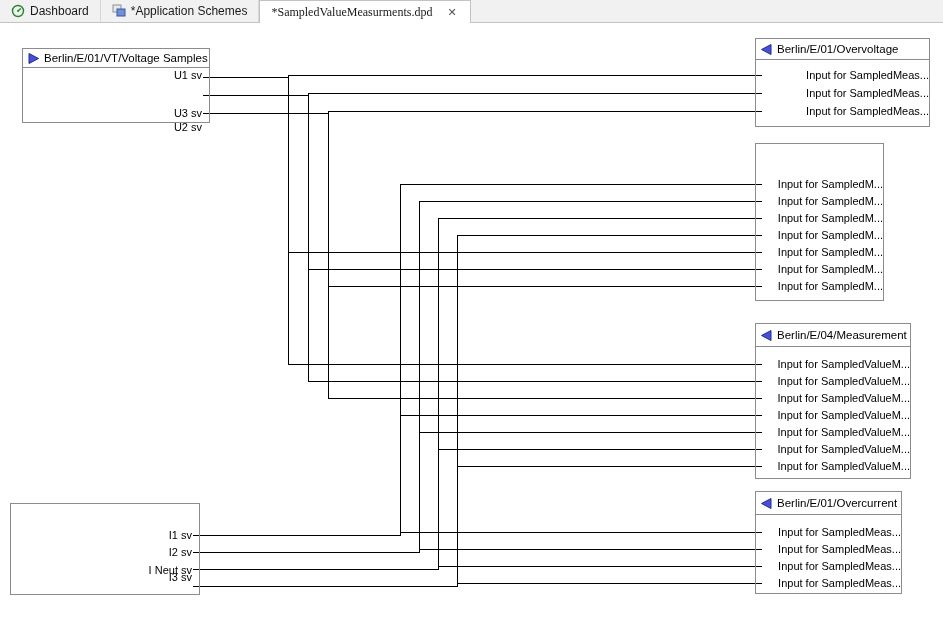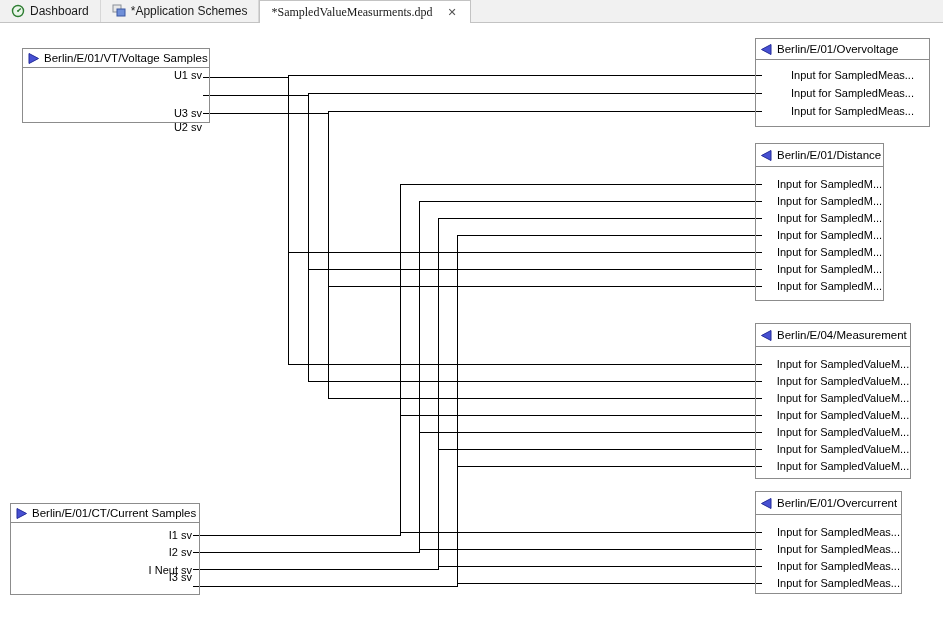--- a/index.html
+++ b/index.html
@@ -59,21 +59,21 @@
     overflow: hidden;
   }
   .barrow { display: inline-flex; width: 13px; height: 13px; flex: 0 0 13px; }
   .barrow svg { width: 13px; height: 13px; }
   .btitle { font-size: 11.5px; color: #000; white-space: nowrap; overflow: hidden; }
   .pin {
     position: absolute; left: 0; right: 0; height: 18px; line-height: 18px;
     font-size: 11px; color: #000; white-space: nowrap; overflow: hidden;
   }
   .pin.source { text-align: right; padding-right: 7px; }
-  .pin.target { text-align: center;  padding-left: 7px; margin-left: 13px; }
+  .pin.target { text-align: right;  padding-left: 7px; margin-left: 13px; }
   .stub { position: absolute; width: 6px; height: 1px; background: #000; }
 </style>
 </head>
 <body>
 
 <div id="frame">
   <div id="canvas">
     <svg id="wires" xmlns="http://www.w3.org/2000/svg">
         <polyline points="210,77 288,77 288,75 755,75"></polyline>
         <polyline points="210,77 288,77 288,252 755,252"></polyline>
@@ -108,28 +108,20 @@
             <span class="btitle">Berlin/E/01/VT/Voltage Samples</span>
           </div>
           <div class="pin source" style="top: 17px;"><span class="pinlabel">U1 sv</span></div>
           <div class="stub" style="top: 28px; right: 0px;"></div>
           <div class="pin source" style="top: 37px; margin-top: 32px;"><span class="pinlabel">U2 sv</span></div>
           <div class="stub" style="top: 46px; right: 0px;"></div>
           <div class="pin source" style="top: 55px; text-align: right;"><span class="pinlabel">U3 sv</span></div>
           <div class="stub" style="top: 64px; right: 0px;"></div>
         </div>
         <div class="block" style="left: 10px; top: 503px; width: 190px; height: 92px;">
-          <div class="bhead" style="height: 19px;">
-            <span class="barrow">
-              <svg viewBox="0 0 13 13">
-                <polygon points="2,1.5 11.5,6.5 2,11.5" fill="#4750d2" stroke="#232b9a" stroke-width="1"></polygon>
-              </svg>
-            </span>
-            <span class="btitle">Berlin/E/01/CT/Current Samples</span>
-          </div>
           <div class="pin source" style="top: 22px;"><span class="pinlabel">I1 sv</span></div>
           <div class="stub" style="top: 31px; right: 0px;"></div>
           <div class="pin source" style="top: 39px;"><span class="pinlabel">I2 sv</span></div>
           <div class="stub" style="top: 48px; right: 0px;"></div>
           <div class="pin source" style="top: 64px;"><span class="pinlabel">I3 sv</span></div>
           <div class="stub" style="top: 65px; right: 0px;"></div>
           <div class="pin source" style="top: 57px;"><span class="pinlabel">I Neut sv</span></div>
           <div class="stub" style="top: 82px; right: 0px;"></div>
         </div>
         <div class="block" style="left: 755px; top: 38px; width: 175px; height: 89px;">
@@ -142,28 +134,20 @@
             <span class="btitle">Berlin/E/01/Overvoltage</span>
           </div>
           <div class="pin target" style="top: 27px;"><span class="pinlabel">Input for SampledMeas...</span></div>
           <div class="stub" style="top: 36px; left: 0px;"></div>
           <div class="pin target" style="top: 45px;"><span class="pinlabel">Input for SampledMeas...</span></div>
           <div class="stub" style="top: 54px; left: 0px;"></div>
           <div class="pin target" style="top: 63px;"><span class="pinlabel">Input for SampledMeas...</span></div>
           <div class="stub" style="top: 72px; left: 0px;"></div>
         </div>
         <div class="block" style="left: 755px; top: 143px; width: 129px; height: 158px;">
-          <div class="bhead" style="height: 23px;">
-            <span class="barrow">
-              <svg viewBox="0 0 13 13">
-                <polygon points="11,1.5 1.5,6.5 11,11.5" fill="#4750d2" stroke="#232b9a" stroke-width="1"></polygon>
-              </svg>
-            </span>
-            <span class="btitle">Berlin/E/01/Distance</span>
-          </div>
           <div class="pin target" style="top: 31px;"><span class="pinlabel">Input for SampledM...</span></div>
           <div class="stub" style="top: 40px; left: 0px;"></div>
           <div class="pin target" style="top: 48px;"><span class="pinlabel">Input for SampledM...</span></div>
           <div class="stub" style="top: 57px; left: 0px;"></div>
           <div class="pin target" style="top: 65px;"><span class="pinlabel">Input for SampledM...</span></div>
           <div class="stub" style="top: 74px; left: 0px;"></div>
           <div class="pin target" style="top: 82px;"><span class="pinlabel">Input for SampledM...</span></div>
           <div class="stub" style="top: 91px; left: 0px;"></div>
           <div class="pin target" style="top: 99px;"><span class="pinlabel">Input for SampledM...</span></div>
           <div class="stub" style="top: 108px; left: 0px;"></div>

